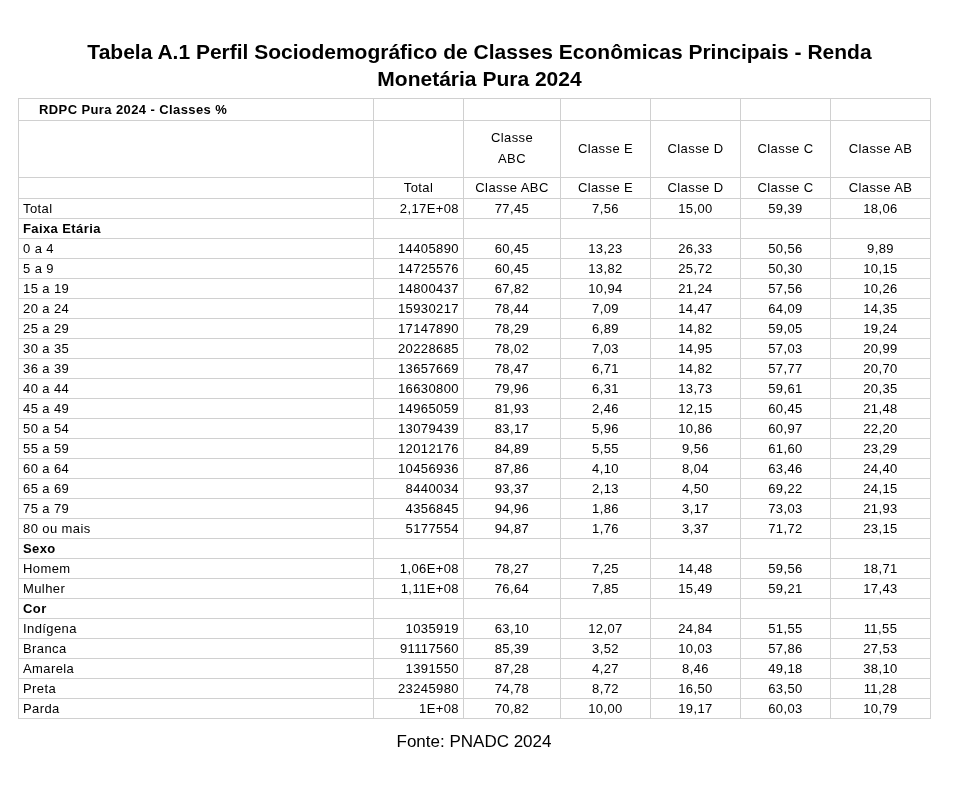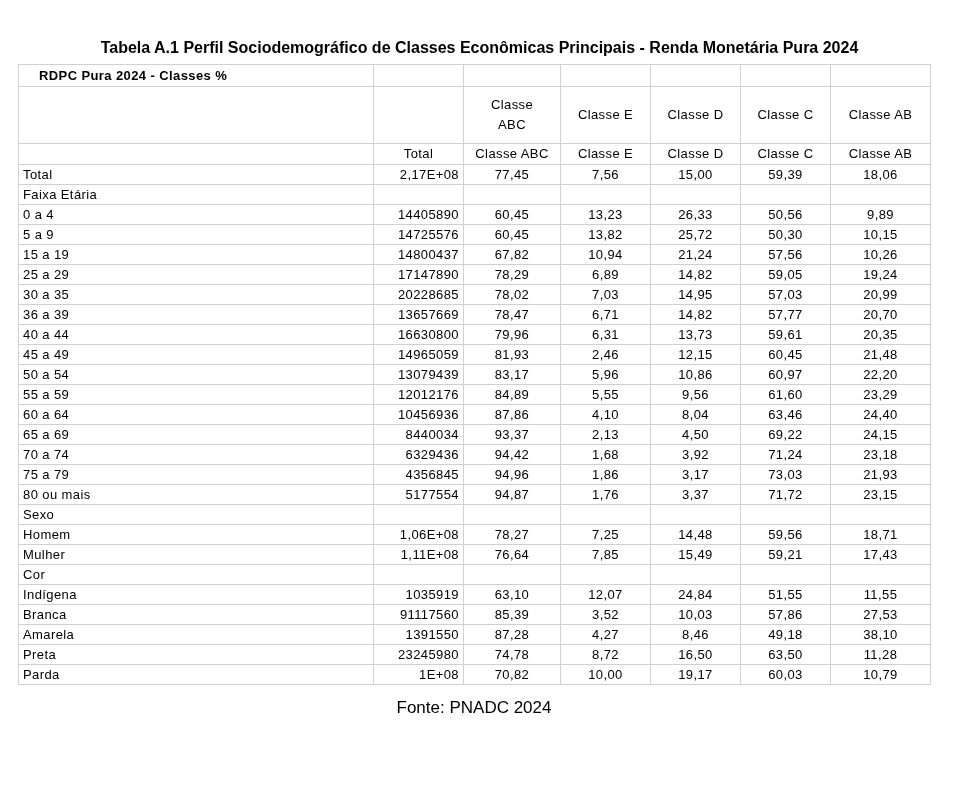--- a/index.html
+++ b/index.html
@@ -7,21 +7,21 @@
     position: relative;
     width: 959px;
     height: 787px;
     background: #ffffff;
     font-family: "Liberation Sans", sans-serif;
     color: #000000;
     overflow: hidden;
   }
   .title {
     font-weight: bold;
-    font-size: 16px;
+    font-size: 21px;
     line-height: 1.3;
     text-align: center;
     max-width: 872px;
     margin: 38px auto 5px auto;
   }
   table.main {
     border-collapse: collapse;
     table-layout: fixed;
     width: 912px;
     margin-left: 18px;
@@ -63,21 +63,21 @@
   td.sub-cell {
     border: 2px solid #000000;
     text-align: center;
     padding: 0 1px;
   }
   td.total-head { text-align: center; }
 
   td.cell-label { text-align: left; }
   td.cell-total { text-align: right; }
   td.cell-val   { text-align: center; }
-  tr.section td.cell-label { font-weight: normal; }
+  tr.section td.cell-label { font-weight: bold; }
 
   .footer {
     width: 912px;
     margin-left: 18px;
     margin-top: 13px;
     text-align: center;
     font-size: 17px;
   }
 </style>
 </head>
@@ -166,20 +166,29 @@
         <tr class="data-row">
           <td class="cell-label">15 a 19</td>
           <td class="cell-total">14800437</td>
           <td class="cell-val">67,82</td>
           <td class="cell-val">10,94</td>
           <td class="cell-val">21,24</td>
           <td class="cell-val">57,56</td>
           <td class="cell-val">10,26</td>
         </tr>
         <tr class="data-row">
+          <td class="cell-label">20 a 24</td>
+          <td class="cell-total">15930217</td>
+          <td class="cell-val">78,44</td>
+          <td class="cell-val">7,09</td>
+          <td class="cell-val">14,47</td>
+          <td class="cell-val">64,09</td>
+          <td class="cell-val">14,35</td>
+        </tr>
+        <tr class="data-row">
           <td class="cell-label">25 a 29</td>
           <td class="cell-total">17147890</td>
           <td class="cell-val">78,29</td>
           <td class="cell-val">6,89</td>
           <td class="cell-val">14,82</td>
           <td class="cell-val">59,05</td>
           <td class="cell-val">19,24</td>
         </tr>
         <tr class="data-row">
           <td class="cell-label">30 a 35</td>
@@ -247,29 +256,20 @@
         <tr class="data-row">
           <td class="cell-label">65 a 69</td>
           <td class="cell-total">8440034</td>
           <td class="cell-val">93,37</td>
           <td class="cell-val">2,13</td>
           <td class="cell-val">4,50</td>
           <td class="cell-val">69,22</td>
           <td class="cell-val">24,15</td>
         </tr>
         <tr class="data-row">
-          <td class="cell-label">70 a 74</td>
-          <td class="cell-total">6329436</td>
-          <td class="cell-val">94,42</td>
-          <td class="cell-val">1,68</td>
-          <td class="cell-val">3,92</td>
-          <td class="cell-val">71,24</td>
-          <td class="cell-val">23,18</td>
-        </tr>
-        <tr class="data-row">
           <td class="cell-label">75 a 79</td>
           <td class="cell-total">4356845</td>
           <td class="cell-val">94,96</td>
           <td class="cell-val">1,86</td>
           <td class="cell-val">3,17</td>
           <td class="cell-val">73,03</td>
           <td class="cell-val">21,93</td>
         </tr>
         <tr class="data-row">
           <td class="cell-label">80 ou mais</td>

